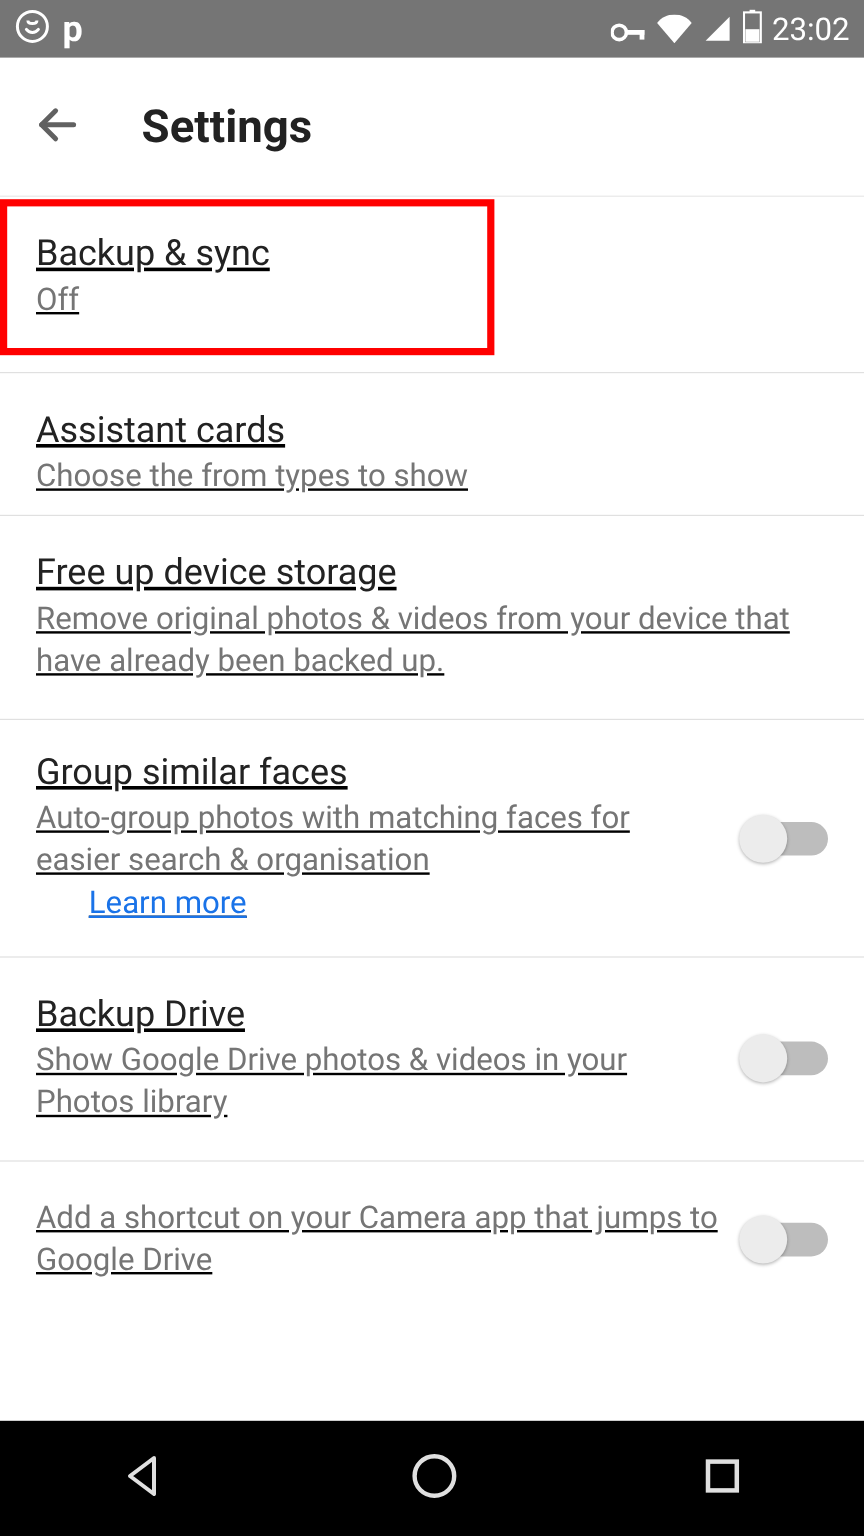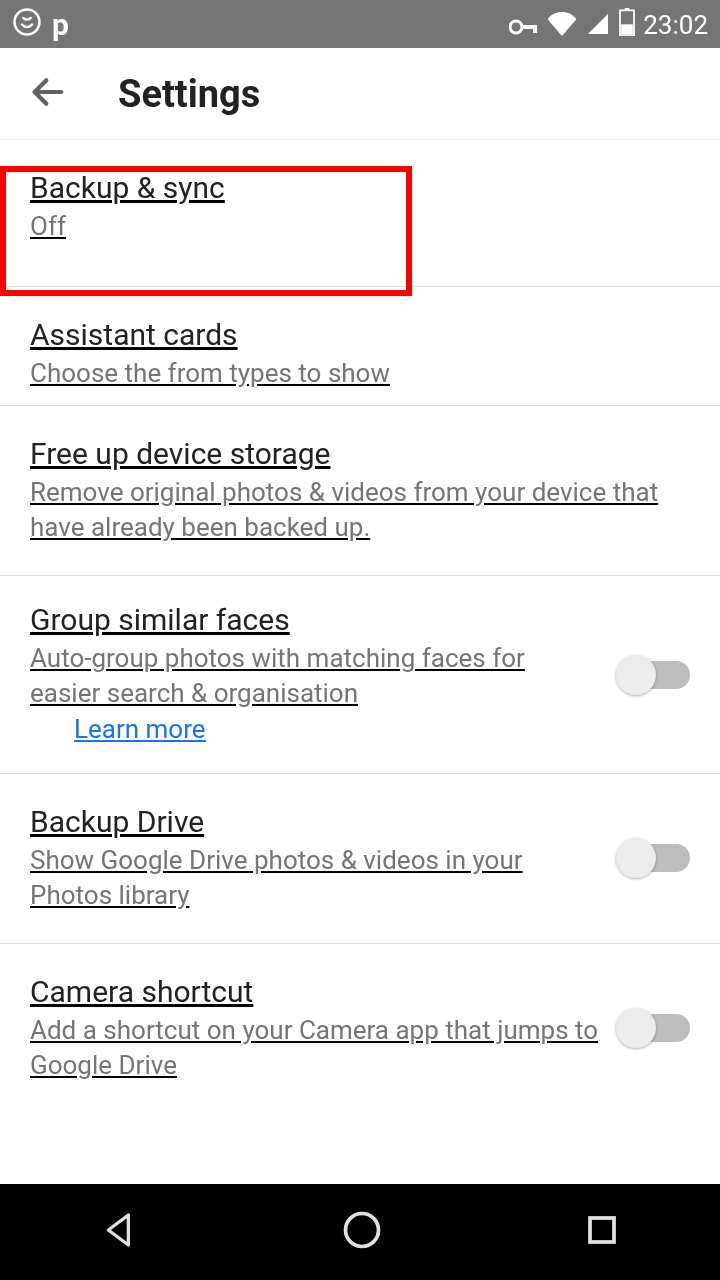--- a/index.html
+++ b/index.html
@@ -17,21 +17,21 @@
       display: flex;
       align-items: center;
       justify-content: space-between;
       padding: 0 12px;
       color: #fff;
     }
     .status-left { display: flex; align-items: center; gap: 10px; }
     .status-right { display: flex; align-items: flex-end; gap: 8px; }
     .status-time { font-size: 26px; font-weight: 400; }
     .app-bar {
-      height: 92px;
+      height: 116px;
       display: flex;
       align-items: center;
       padding: 0 28px;
       gap: 50px;
       border-bottom: 1px solid #e8e8e8;
     }
     .app-bar-title {
       font-size: 38px;
       font-weight: 700;
       color: #222;
@@ -193,21 +193,20 @@
   <div class="setting-item" style="padding-top:30px;padding-bottom:30px;">
     <div class="setting-text">
       <div class="setting-title">Backup Drive</div>
       <div class="setting-subtitle">Show Google Drive photos &amp; videos in your Photos library</div>
     </div>
     <div class="toggle"></div>
   </div>
 
   <div class="setting-item" style="padding-top:30px;padding-bottom:30px;border-bottom:none;">
     <div class="setting-text">
-      <div class="setting-title">Camera shortcut</div>
       <div class="setting-subtitle">Add a shortcut on your Camera app that jumps to Google Drive</div>
     </div>
     <div class="toggle"></div>
   </div>
 
 </div>
 
 <div class="highlight-box" id="highlight" style="top: 166px; left: 0px; width: 412px; height: 130px;"></div>
 
 <div class="nav-bar">

